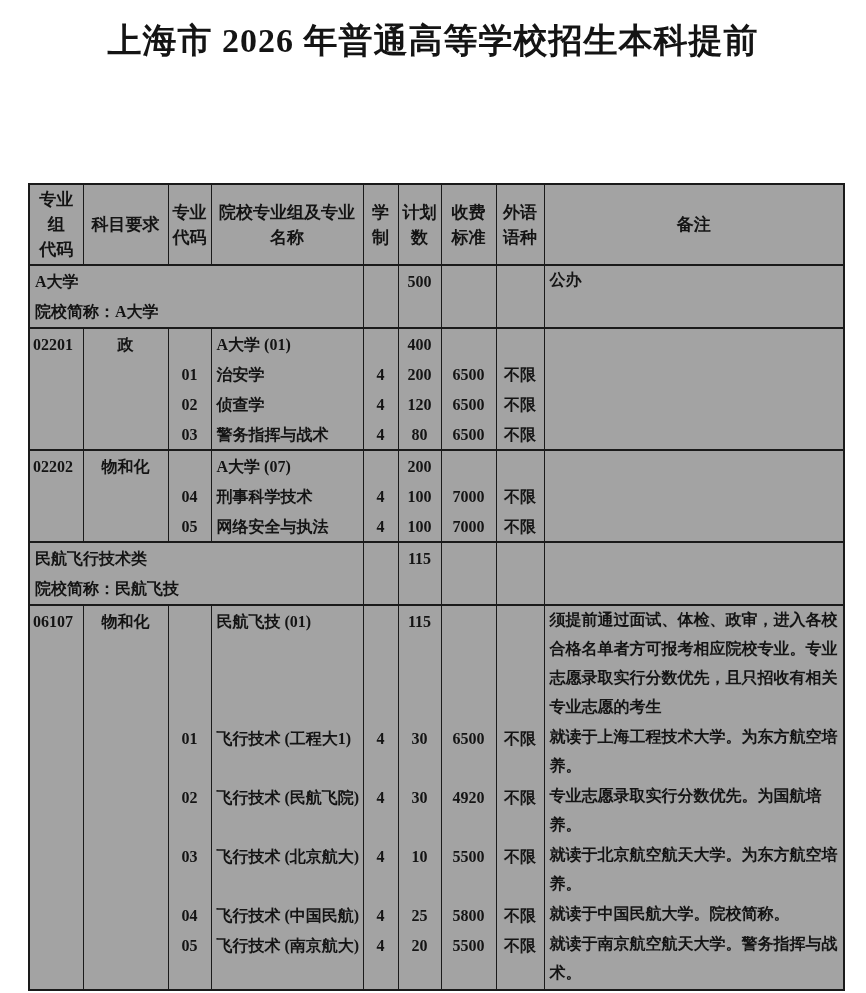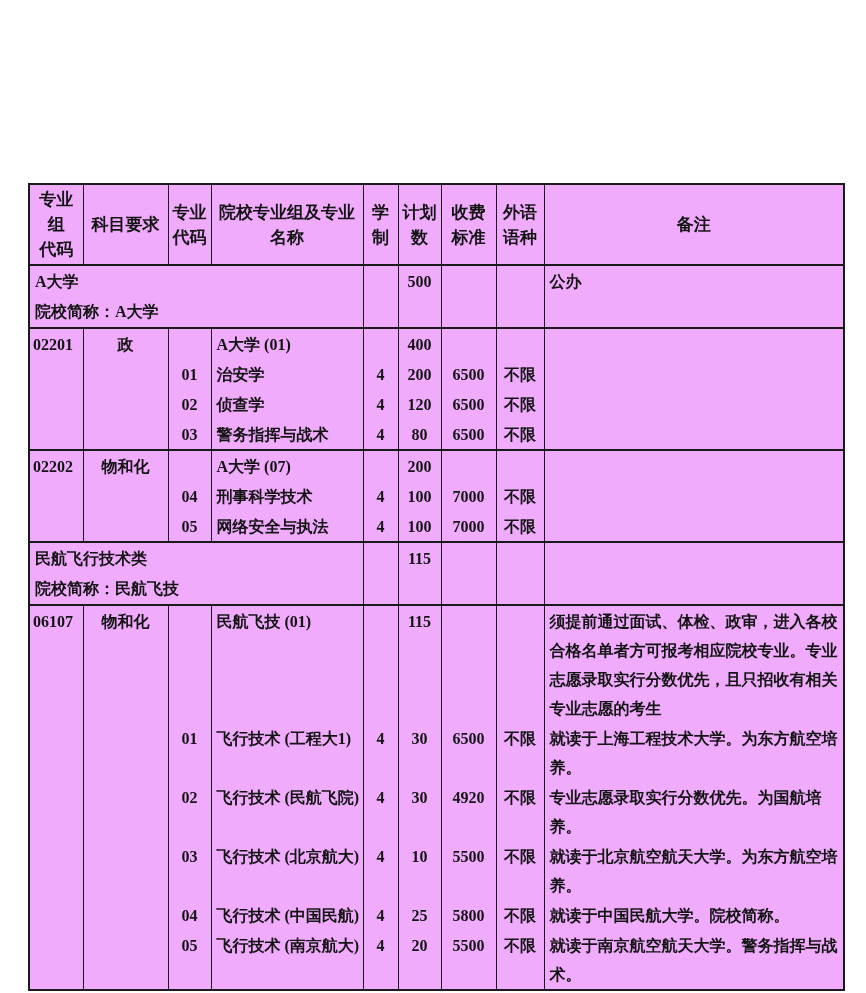--- a/index.html
+++ b/index.html
@@ -21,21 +21,21 @@
     font-family: "Liberation Serif", "DejaVu Serif", serif;
   }
   table.catalog {
     position: absolute;
     left: 28px; top: 183px;
     width: 817px;
     table-layout: fixed;
     border-collapse: collapse;
     border: 2.5px solid #1a1a1a;
     font-weight: 700;
-    background: #f0abfc;
+    background: #a3a3a3;
   }
   thead { border-bottom: 2px solid #1a1a1a; }
   tbody { border-top: 2px solid #1a1a1a; }
   tbody tr:first-child > td { border-top: 2px solid #1a1a1a; }
   th, td {
     border-left: 1.5px solid #1a1a1a;
     border-right: 1.5px solid #1a1a1a;
     overflow-wrap: break-word;
   }
   th {
@@ -51,28 +51,28 @@
   td {
     vertical-align: top;
     font-size: 16px;
     line-height: 29px;
     padding: 1px 3px 0;
   }
   .al { text-align: left; }
   .ac { text-align: center; }
   td.c-code   { }
   td.c-name   { padding-left: 5px; }
-  td.c-remark { padding-left: 5px; padding-right: 4px; }
+  td.c-remark { padding-left: 5px; padding-right: 4px; font-family: Liberation Mono, monospace; }
   td.c-uni    { padding-left: 5px; }
   td.c-uni div { line-height: 30px; }
 </style>
 </head>
 <body>
 
-<h1 class="title"><br></h1>
+<h1 class="title"><span>上海市 2026 年普通高等学校招生本科提前</span><br></h1>
 
 <table class="catalog" id="catalog">
   <colgroup>
     <col style="width:54px">
       <col style="width:85px">
       <col style="width:43px">
     <col style="width:152px">
       <col style="width:35px">
       <col style="width:43px">
     <col style="width:55px">

